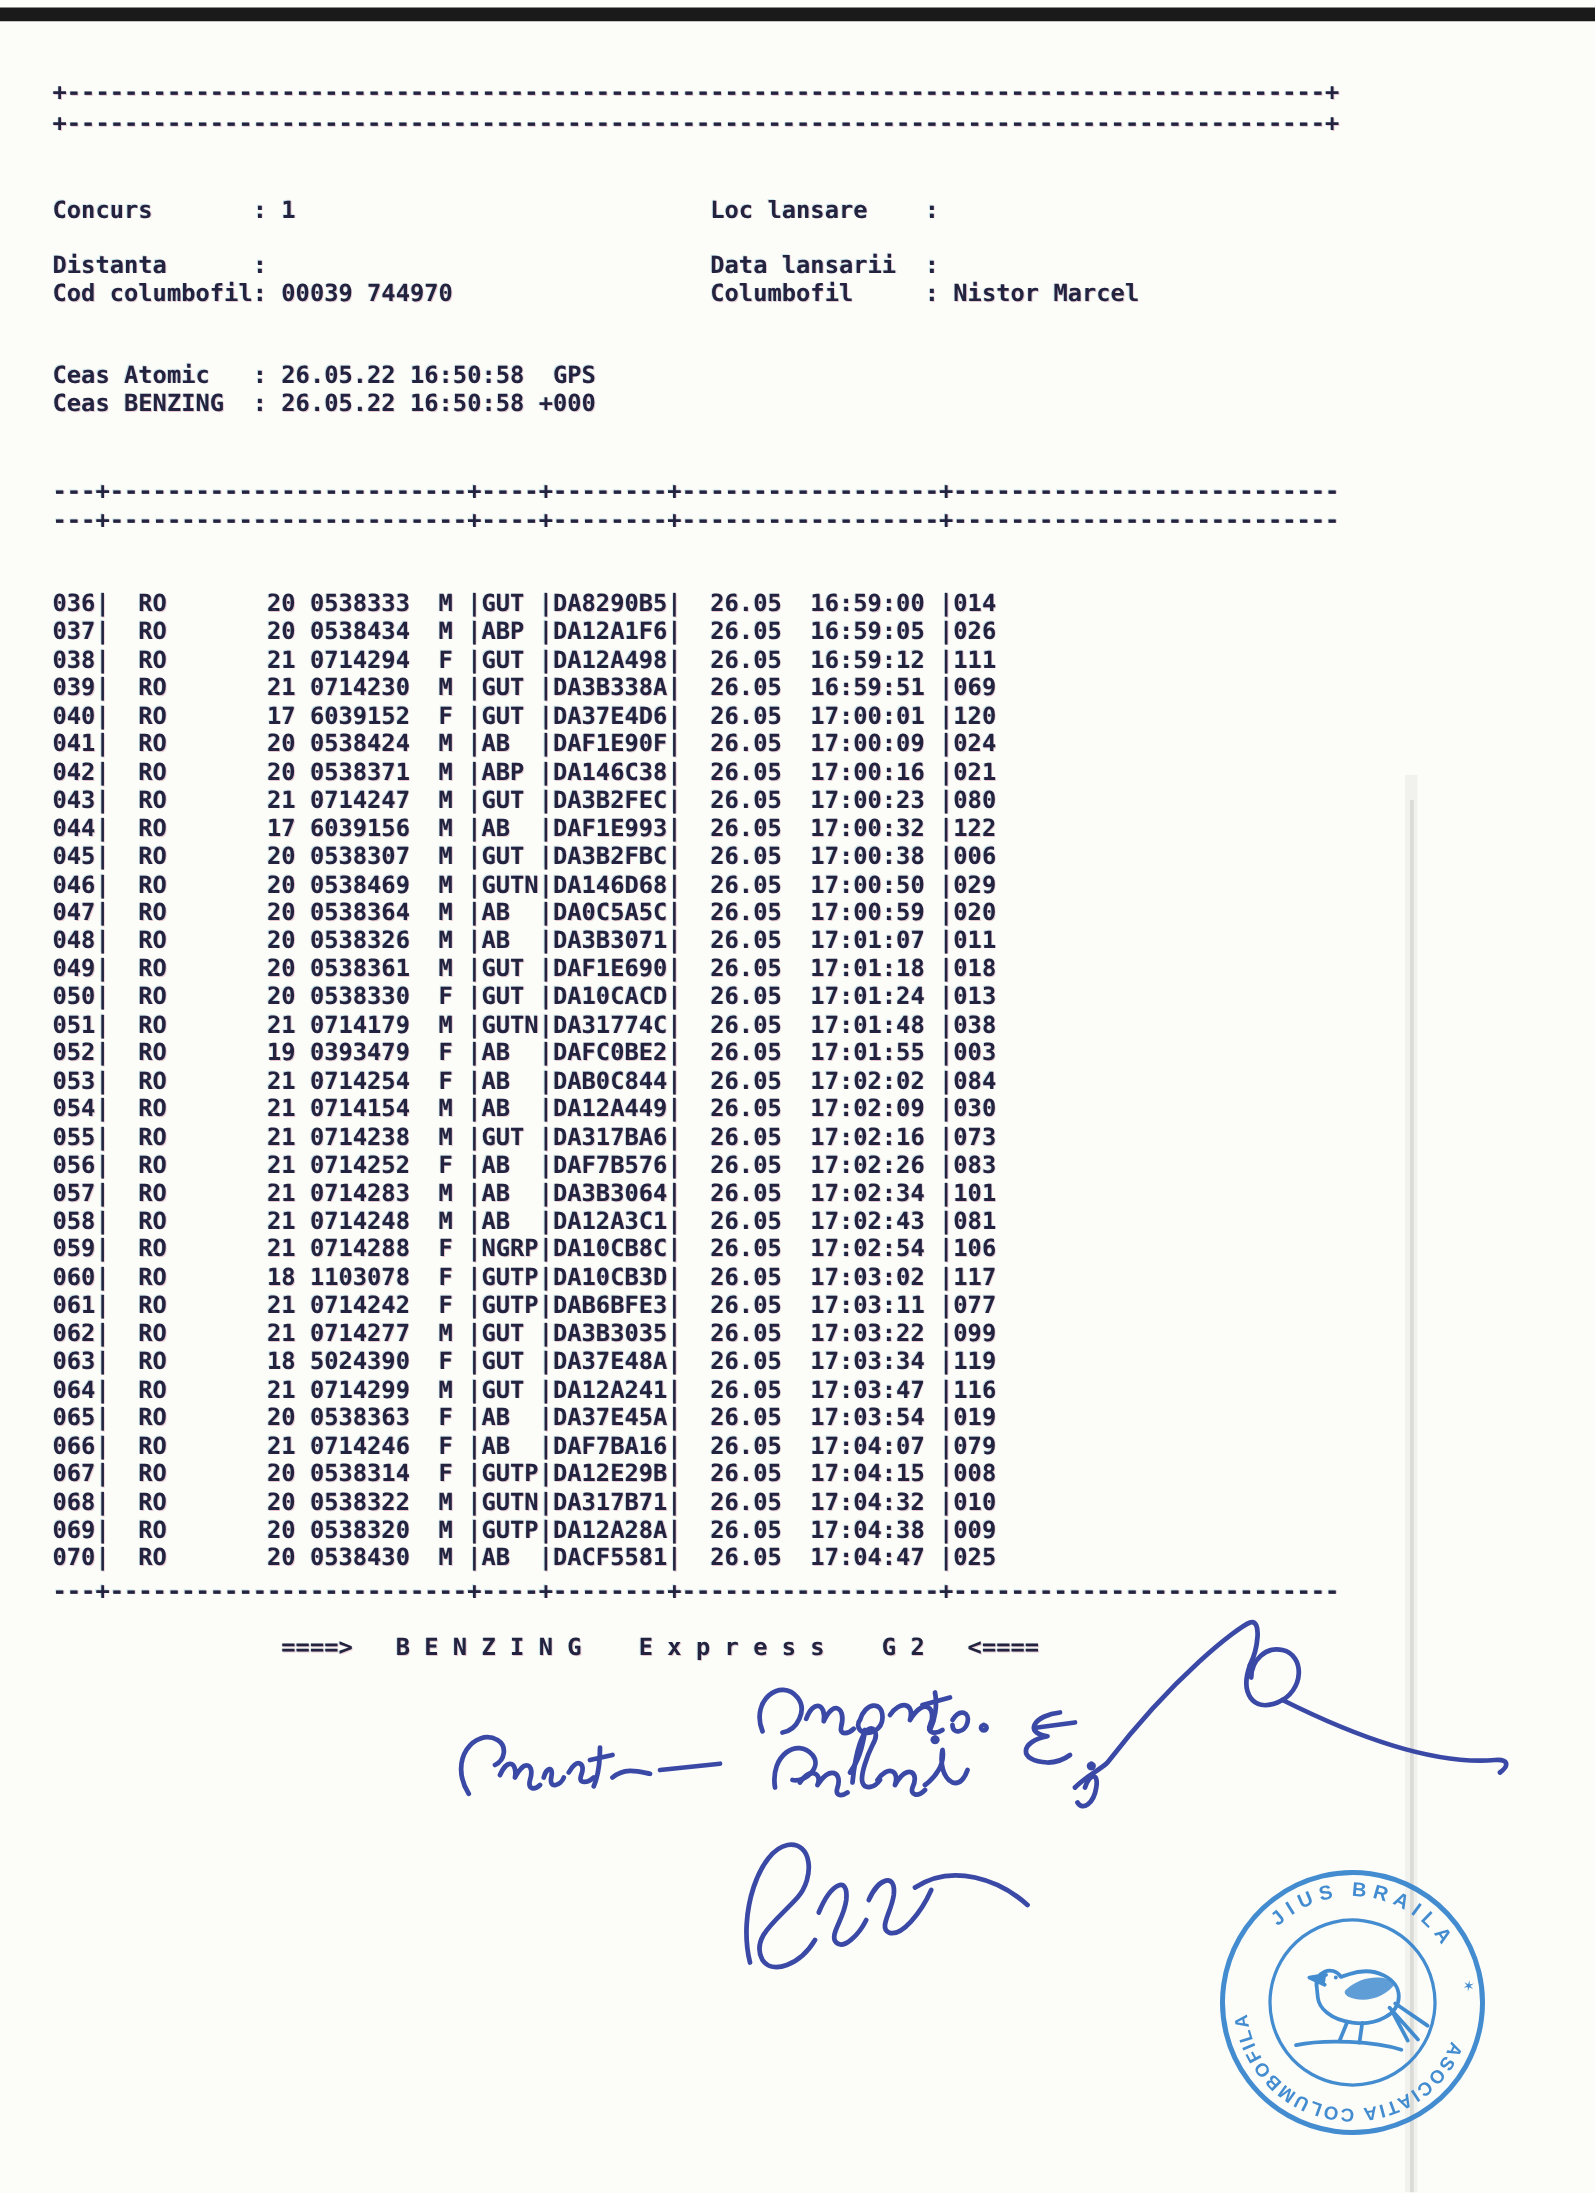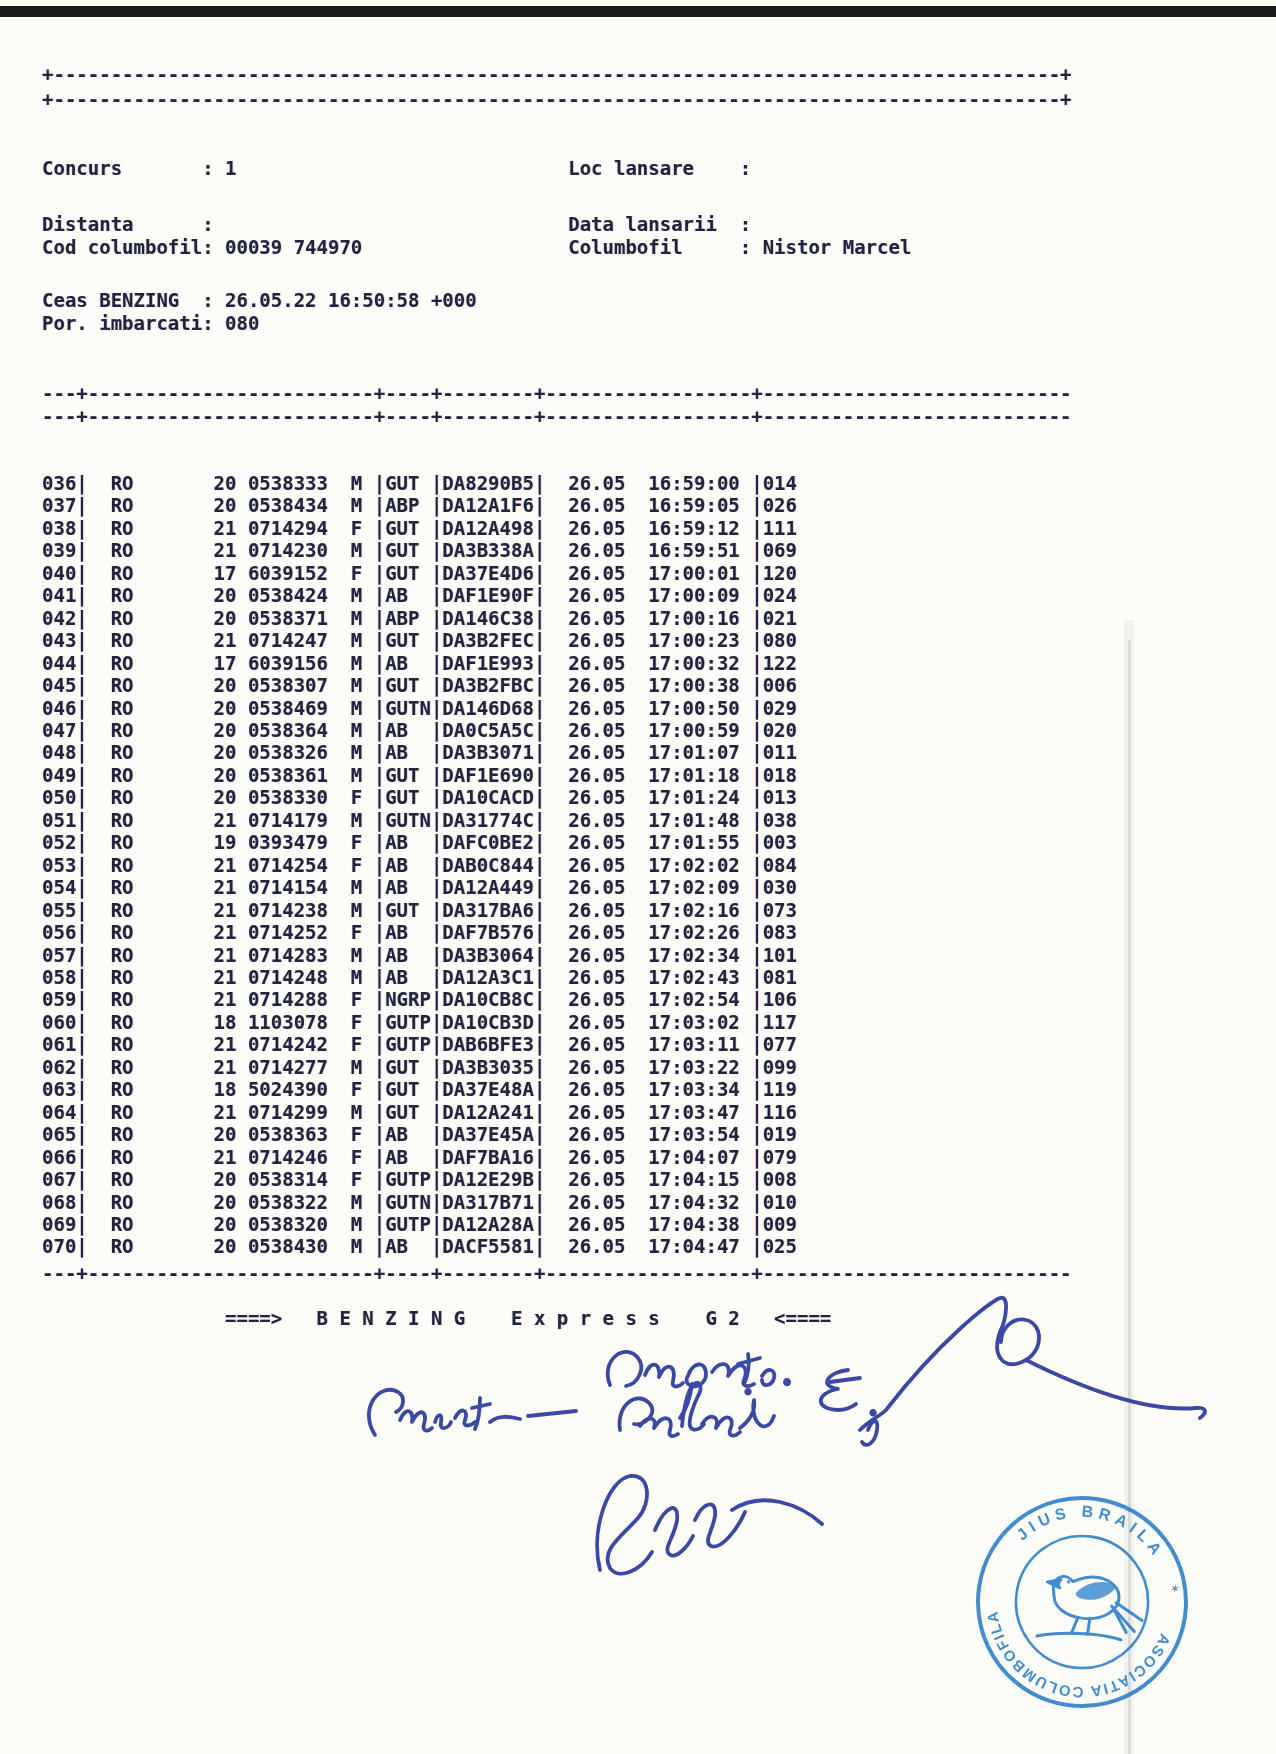--- a/index.html
+++ b/index.html
@@ -13,39 +13,39 @@
   .streak{position:absolute;left:1128px;top:640px;width:3px;height:1114px;background:rgba(110,110,110,0.17);}
   .mono{
     position:absolute;left:42px;
     font-family:"DejaVu Sans Mono",monospace;
     font-weight:bold;font-size:19px;color:#23233f;
     white-space:pre;
     text-shadow:0.7px 0.4px 0 rgba(165,25,75,0.22), -0.7px -0.4px 0 rgba(0,145,185,0.20);
   }
   .g-box{top:62px;line-height:25px;}
   .g-concurs{top:157px;line-height:23px;}
-  .g-info{top:213px;line-height:22.5px;}
+  .g-info{top:201px;line-height:22.5px;}
   .g-clock{top:289px;line-height:23.4px;}
   .g-thead{top:382px;line-height:23px;}
   .g-rows{top:472px;line-height:22.45px;}
   .g-sep3{top:1262px;line-height:23px;}
   .g-footer{top:1288px;line-height:24px;margin-top:18px;}
   .overlay{position:absolute;pointer-events:none;}
 </style>
 </head>
 <body>
 
 <div class="scanbar"></div>
 <div class="streak-soft"></div>
 <div class="streak"></div>
 
 <div class="mono g-box"><div>+----------------------------------------------------------------------------------------+</div><div>+----------------------------------------------------------------------------------------+</div></div>
 <div class="mono g-concurs"><div>Concurs       : 1                             Loc lansare    : </div></div>
 <div class="mono g-info"><div>Distanta      :                               Data lansarii  : </div><div>Cod columbofil: 00039 744970                  Columbofil     : Nistor Marcel</div></div>
-<div class="mono g-clock"><div>Ceas BENZING  : 26.05.22 16:50:58 +000</div><div>Por. imbarcati: 080</div></div>
+<div class="mono g-clock"><div>Ceas Atomic   : 26.05.22 16:50:58  GPS</div><div>Ceas BENZING  : 26.05.22 16:50:58 +000</div></div>
 <div class="mono g-thead"><div>---+-------------------------+----+--------+------------------+---------------------------</div><div>---+-------------------------+----+--------+------------------+---------------------------</div></div>
 <div class="mono g-rows"><div>036|  RO       20 0538333  M |GUT |DA8290B5|  26.05  16:59:00 |014</div><div>037|  RO       20 0538434  M |ABP |DA12A1F6|  26.05  16:59:05 |026</div><div>038|  RO       21 0714294  F |GUT |DA12A498|  26.05  16:59:12 |111</div><div>039|  RO       21 0714230  M |GUT |DA3B338A|  26.05  16:59:51 |069</div><div>040|  RO       17 6039152  F |GUT |DA37E4D6|  26.05  17:00:01 |120</div><div>041|  RO       20 0538424  M |AB  |DAF1E90F|  26.05  17:00:09 |024</div><div>042|  RO       20 0538371  M |ABP |DA146C38|  26.05  17:00:16 |021</div><div>043|  RO       21 0714247  M |GUT |DA3B2FEC|  26.05  17:00:23 |080</div><div>044|  RO       17 6039156  M |AB  |DAF1E993|  26.05  17:00:32 |122</div><div>045|  RO       20 0538307  M |GUT |DA3B2FBC|  26.05  17:00:38 |006</div><div>046|  RO       20 0538469  M |GUTN|DA146D68|  26.05  17:00:50 |029</div><div>047|  RO       20 0538364  M |AB  |DA0C5A5C|  26.05  17:00:59 |020</div><div>048|  RO       20 0538326  M |AB  |DA3B3071|  26.05  17:01:07 |011</div><div>049|  RO       20 0538361  M |GUT |DAF1E690|  26.05  17:01:18 |018</div><div>050|  RO       20 0538330  F |GUT |DA10CACD|  26.05  17:01:24 |013</div><div>051|  RO       21 0714179  M |GUTN|DA31774C|  26.05  17:01:48 |038</div><div>052|  RO       19 0393479  F |AB  |DAFC0BE2|  26.05  17:01:55 |003</div><div>053|  RO       21 0714254  F |AB  |DAB0C844|  26.05  17:02:02 |084</div><div>054|  RO       21 0714154  M |AB  |DA12A449|  26.05  17:02:09 |030</div><div>055|  RO       21 0714238  M |GUT |DA317BA6|  26.05  17:02:16 |073</div><div>056|  RO       21 0714252  F |AB  |DAF7B576|  26.05  17:02:26 |083</div><div>057|  RO       21 0714283  M |AB  |DA3B3064|  26.05  17:02:34 |101</div><div>058|  RO       21 0714248  M |AB  |DA12A3C1|  26.05  17:02:43 |081</div><div>059|  RO       21 0714288  F |NGRP|DA10CB8C|  26.05  17:02:54 |106</div><div>060|  RO       18 1103078  F |GUTP|DA10CB3D|  26.05  17:03:02 |117</div><div>061|  RO       21 0714242  F |GUTP|DAB6BFE3|  26.05  17:03:11 |077</div><div>062|  RO       21 0714277  M |GUT |DA3B3035|  26.05  17:03:22 |099</div><div>063|  RO       18 5024390  F |GUT |DA37E48A|  26.05  17:03:34 |119</div><div>064|  RO       21 0714299  M |GUT |DA12A241|  26.05  17:03:47 |116</div><div>065|  RO       20 0538363  F |AB  |DA37E45A|  26.05  17:03:54 |019</div><div>066|  RO       21 0714246  F |AB  |DAF7BA16|  26.05  17:04:07 |079</div><div>067|  RO       20 0538314  F |GUTP|DA12E29B|  26.05  17:04:15 |008</div><div>068|  RO       20 0538322  M |GUTN|DA317B71|  26.05  17:04:32 |010</div><div>069|  RO       20 0538320  M |GUTP|DA12A28A|  26.05  17:04:38 |009</div><div>070|  RO       20 0538430  M |AB  |DACF5581|  26.05  17:04:47 |025</div></div>
 <div class="mono g-sep3"><div>---+-------------------------+----+--------+------------------+---------------------------</div></div>
 <div class="mono g-footer"><div>                ====&gt;   B E N Z I N G    E x p r e s s    G 2   &lt;====</div></div>
 
 <svg class="overlay" style="left:300px;top:1280px;" width="976" height="474" viewBox="0 0 976 474">
   <title>Comista - Serban</title>
   <g fill="none" stroke="#2a3a9e" stroke-width="3.8" stroke-linecap="round" stroke-linejoin="round" opacity="0.92">
 
     <path d="M310,105 C300,80 325,62 338,78 C346,88 338,104 326,106"></path>

